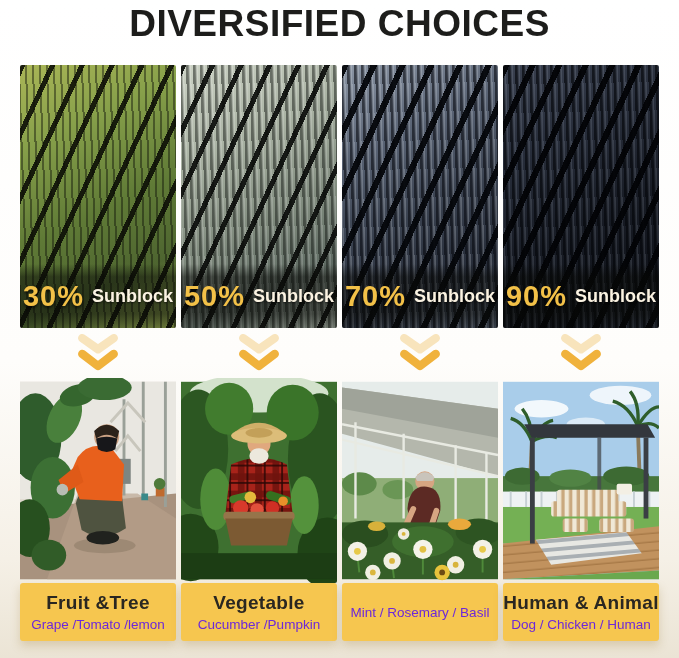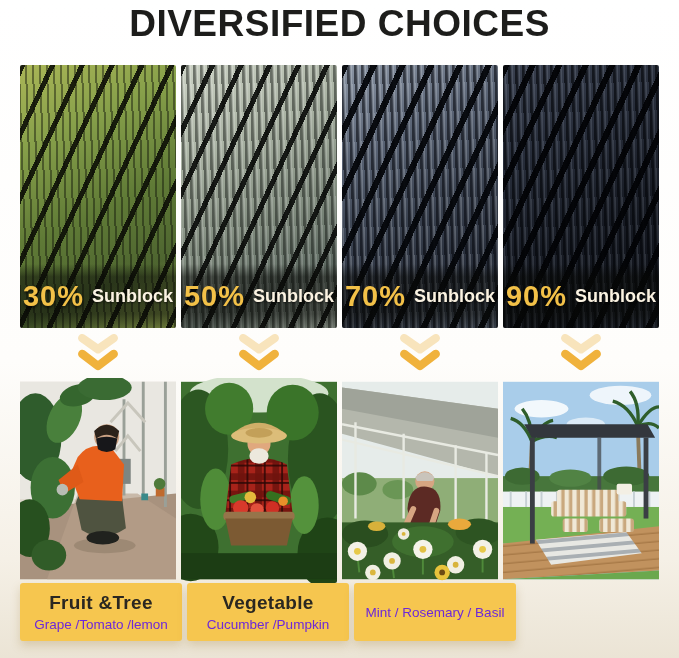--- a/index.html
+++ b/index.html
@@ -369,15 +369,19 @@
       <div class="cat">Fruit &amp;Tree</div>
       <div class="ex">Grape /Tomato /lemon</div>
     </div>
     <div class="banner">
       <div class="cat">Vegetable</div>
       <div class="ex">Cucumber /Pumpkin</div>
     </div>
     <div class="banner">
       <div class="ex">Mint / Rosemary / Basil</div>
     </div>
+    <div class="banner">
+      <div class="cat">Human &amp; Animal</div>
+      <div class="ex">Dog / Chicken / Human</div>
+    </div>
   </div>
 
 </div>
 
 </body></html>

